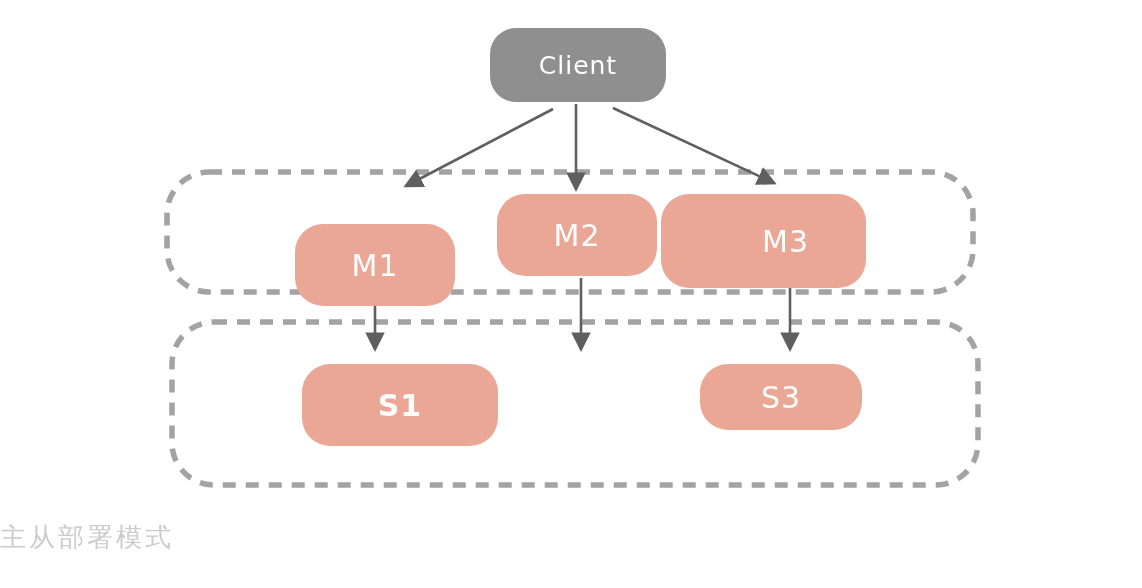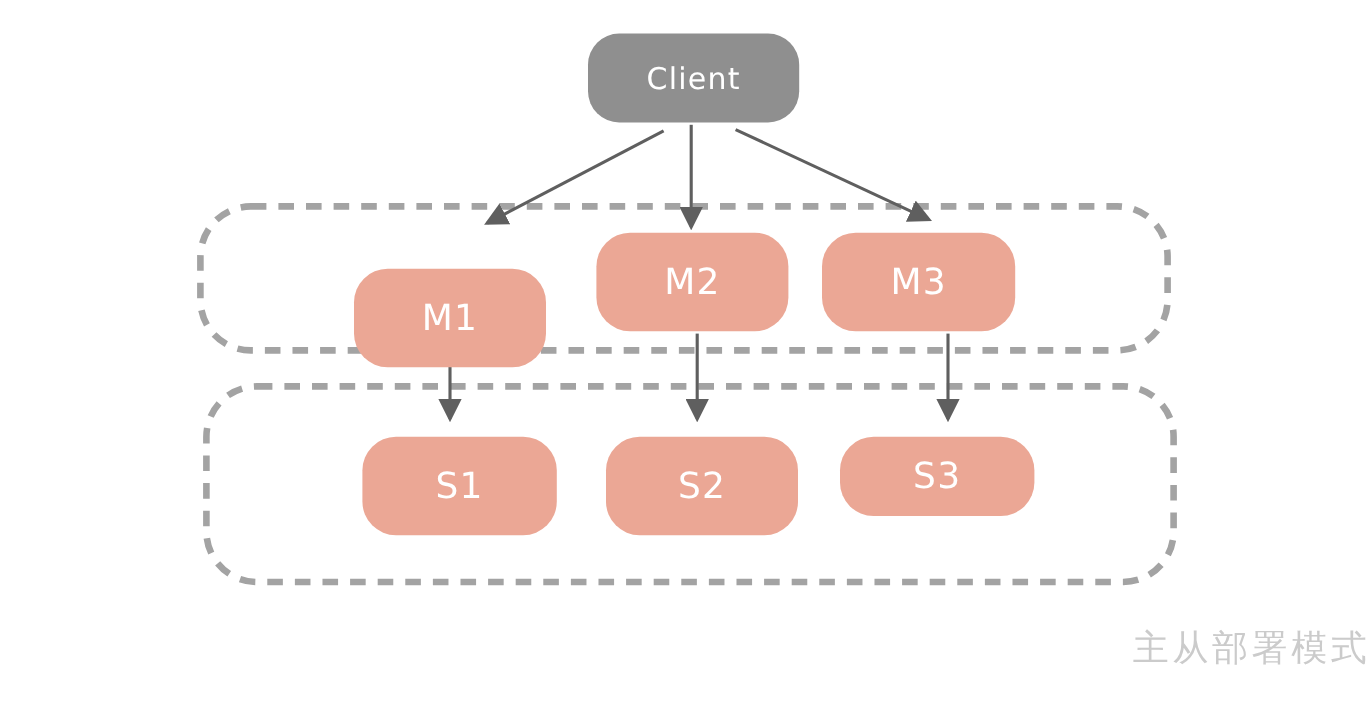--- a/index.html
+++ b/index.html
@@ -40,32 +40,32 @@
     height: 74px;
     background: #8f8f8f;
     border-radius: 26px;
     font-size: 25px;
   }
   .node.peach {
     background: #eba795;
   }
   .node.m1 { left: 295px; top: 194px; width: 160px; height: 82px; margin-top: 30px; }
   .node.m2 { left: 497px; top: 194px; width: 160px; height: 82px; }
-  .node.m3 { left: 685px; top: 194px; width: 161px; height: 82px; }
-  .node.s1 { left: 302px; top: 364px; width: 162px; height: 82px; }
+  .node.m3 { left: 661px; top: 194px; width: 161px; height: 94px; padding-left: 44px; }
+  .node.s1 { left: 302px; top: 364px; width: 196px; height: 82px; font-weight: bold; }
   .node.s2 { left: 505px; top: 364px; width: 160px; height: 82px; }
   .node.s3 { left: 700px; top: 364px; width: 162px; height: 66px; }
   .caption {
     position: absolute;
     left: 0;
     top: 520px;
     width: 1142px;
-    text-align: right;
+    text-align: left;
     color: #cbcbcb;
-    font-size: 30px;
+    font-size: 26px;
     letter-spacing: 3px;
     user-select: none;
   }
 </style>
 </head>
 <body>
 
 <div class="stage">
 
   <svg class="edge-layer" width="1142" height="588" viewBox="0 0 1142 588" xmlns="http://www.w3.org/2000/svg">
@@ -87,17 +87,16 @@
     <line x1="790" y1="278" x2="790" y2="349" stroke="#5f5f5f" stroke-width="2.6" marker-end="url(#arrowhead)"></line>
   </svg>
 
   <div class="node client">Client</div>
 
   <div class="node peach m1">M1</div>
   <div class="node peach m2">M2</div>
   <div class="node peach m3">M3</div>
 
   <div class="node peach s1">S1</div>
-  <div class="node peach s2">S2</div>
   <div class="node peach s3">S3</div>
 
   <div class="caption">主从部署模式</div>
 </div>
 
 </body></html>

